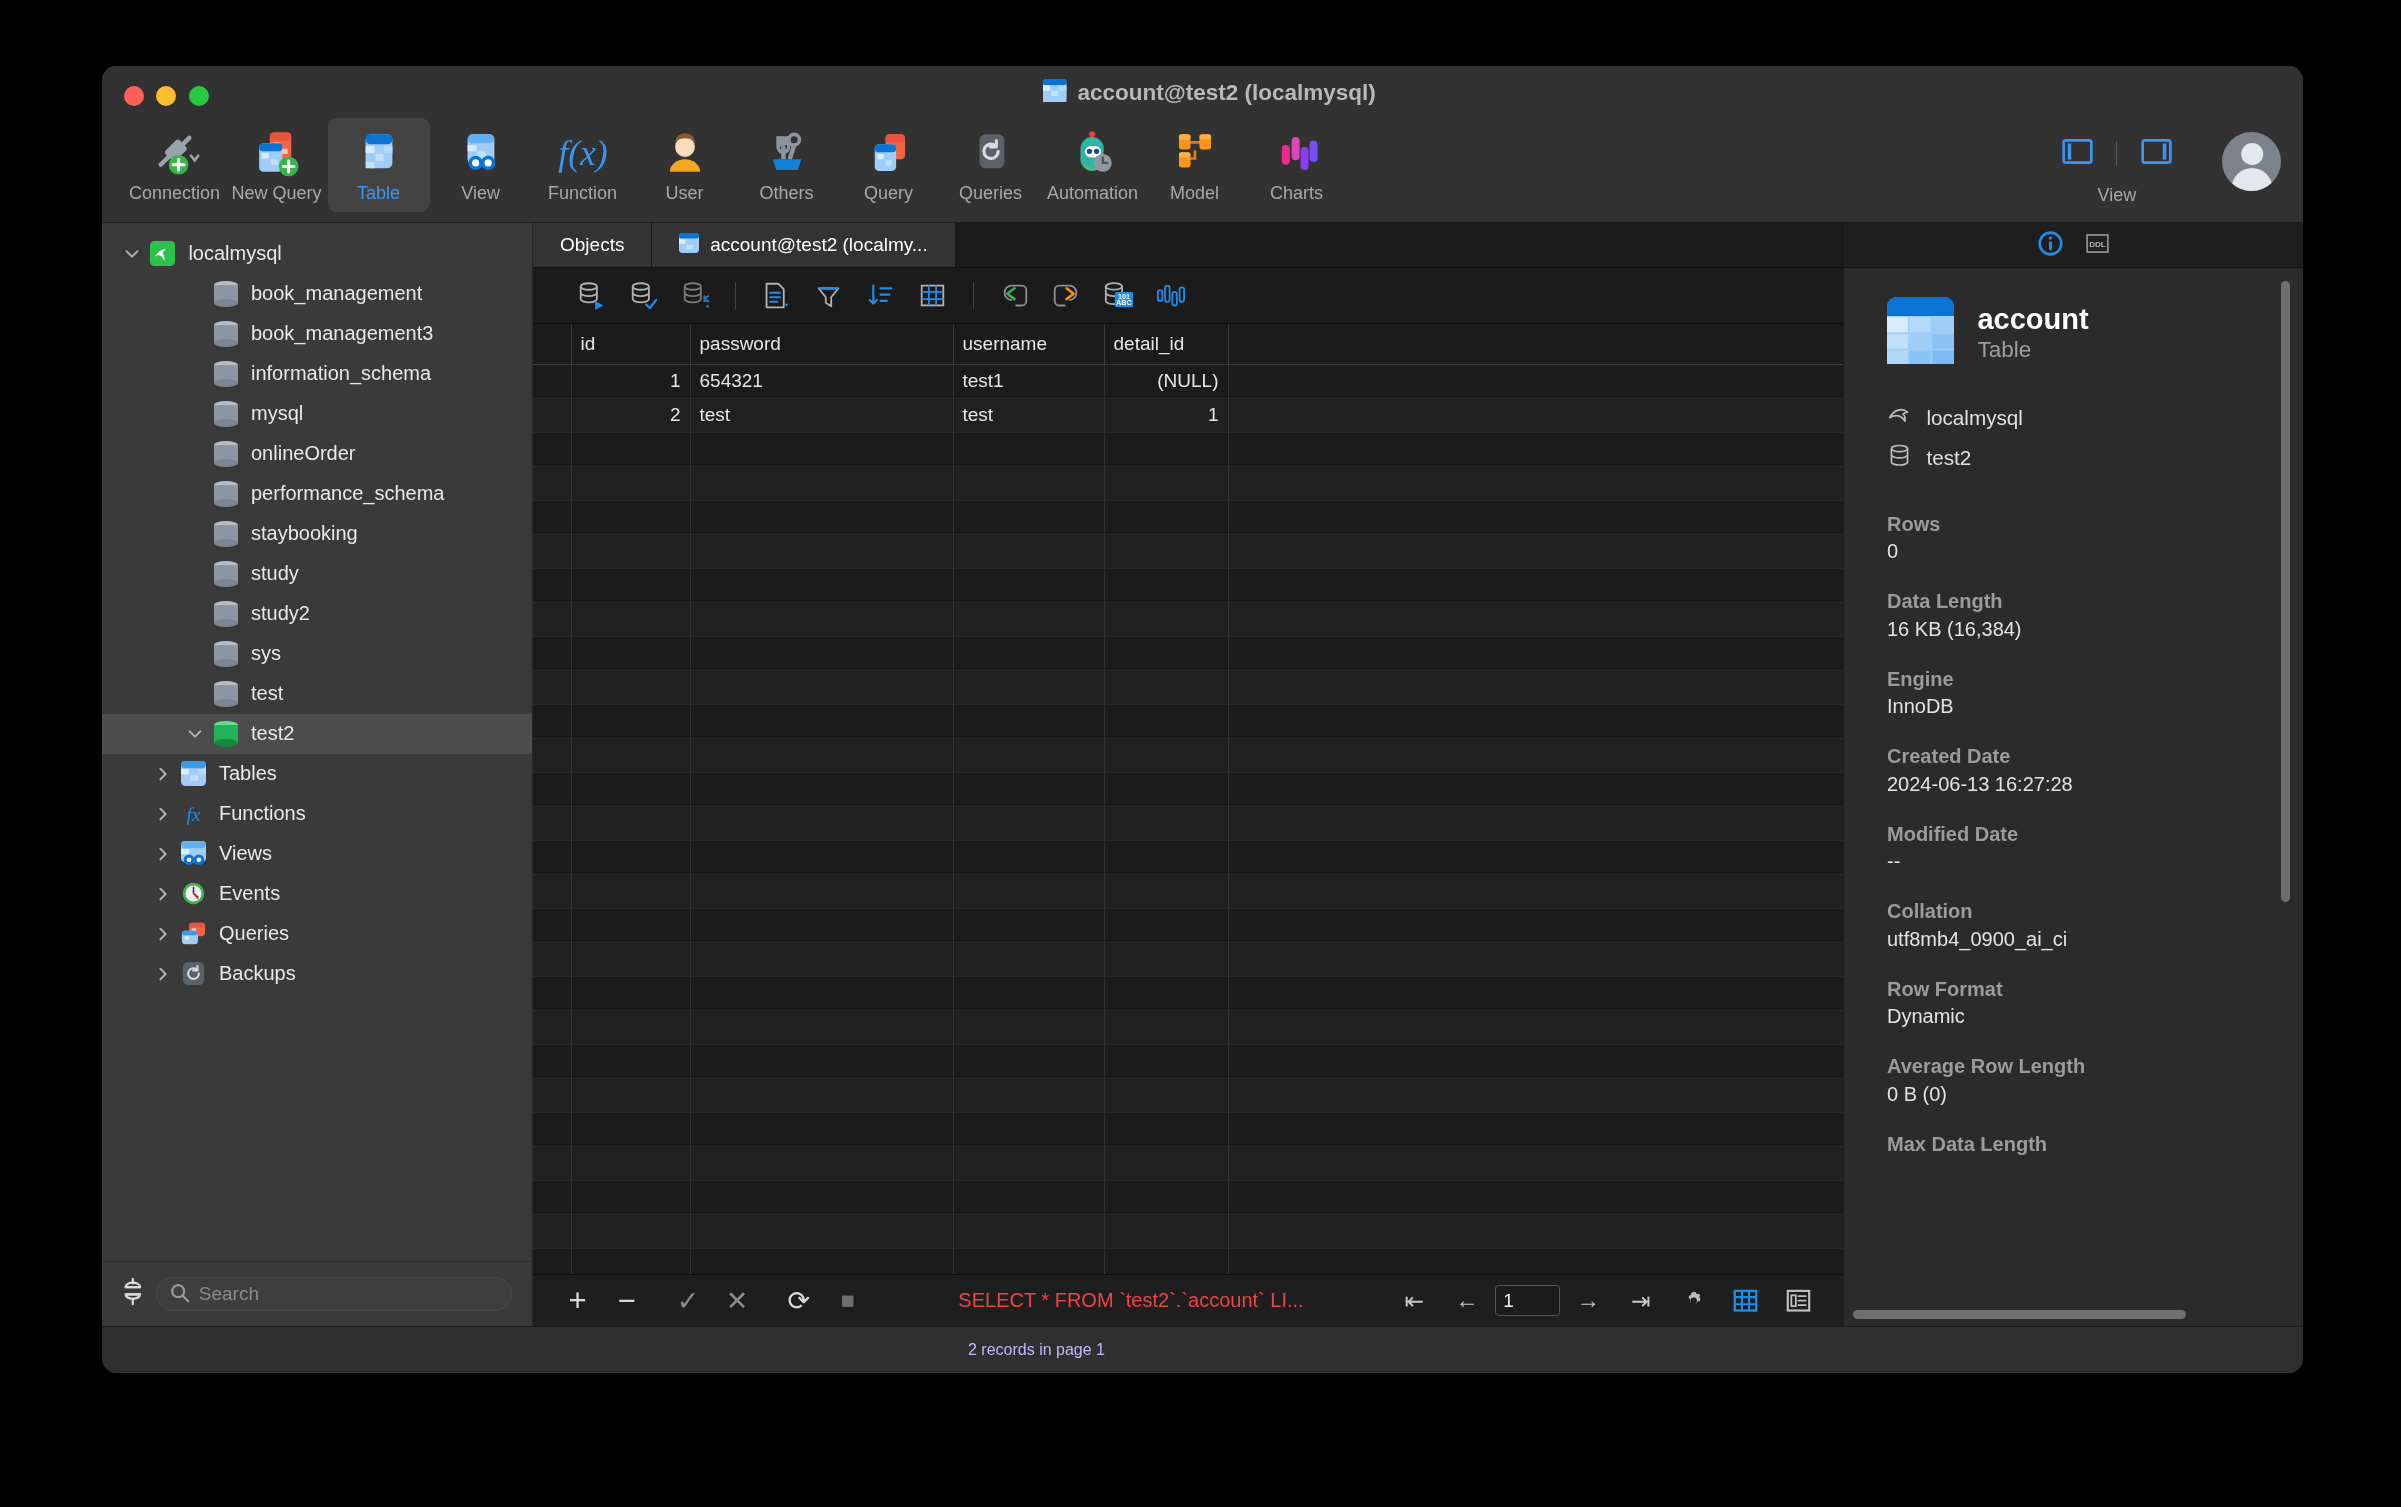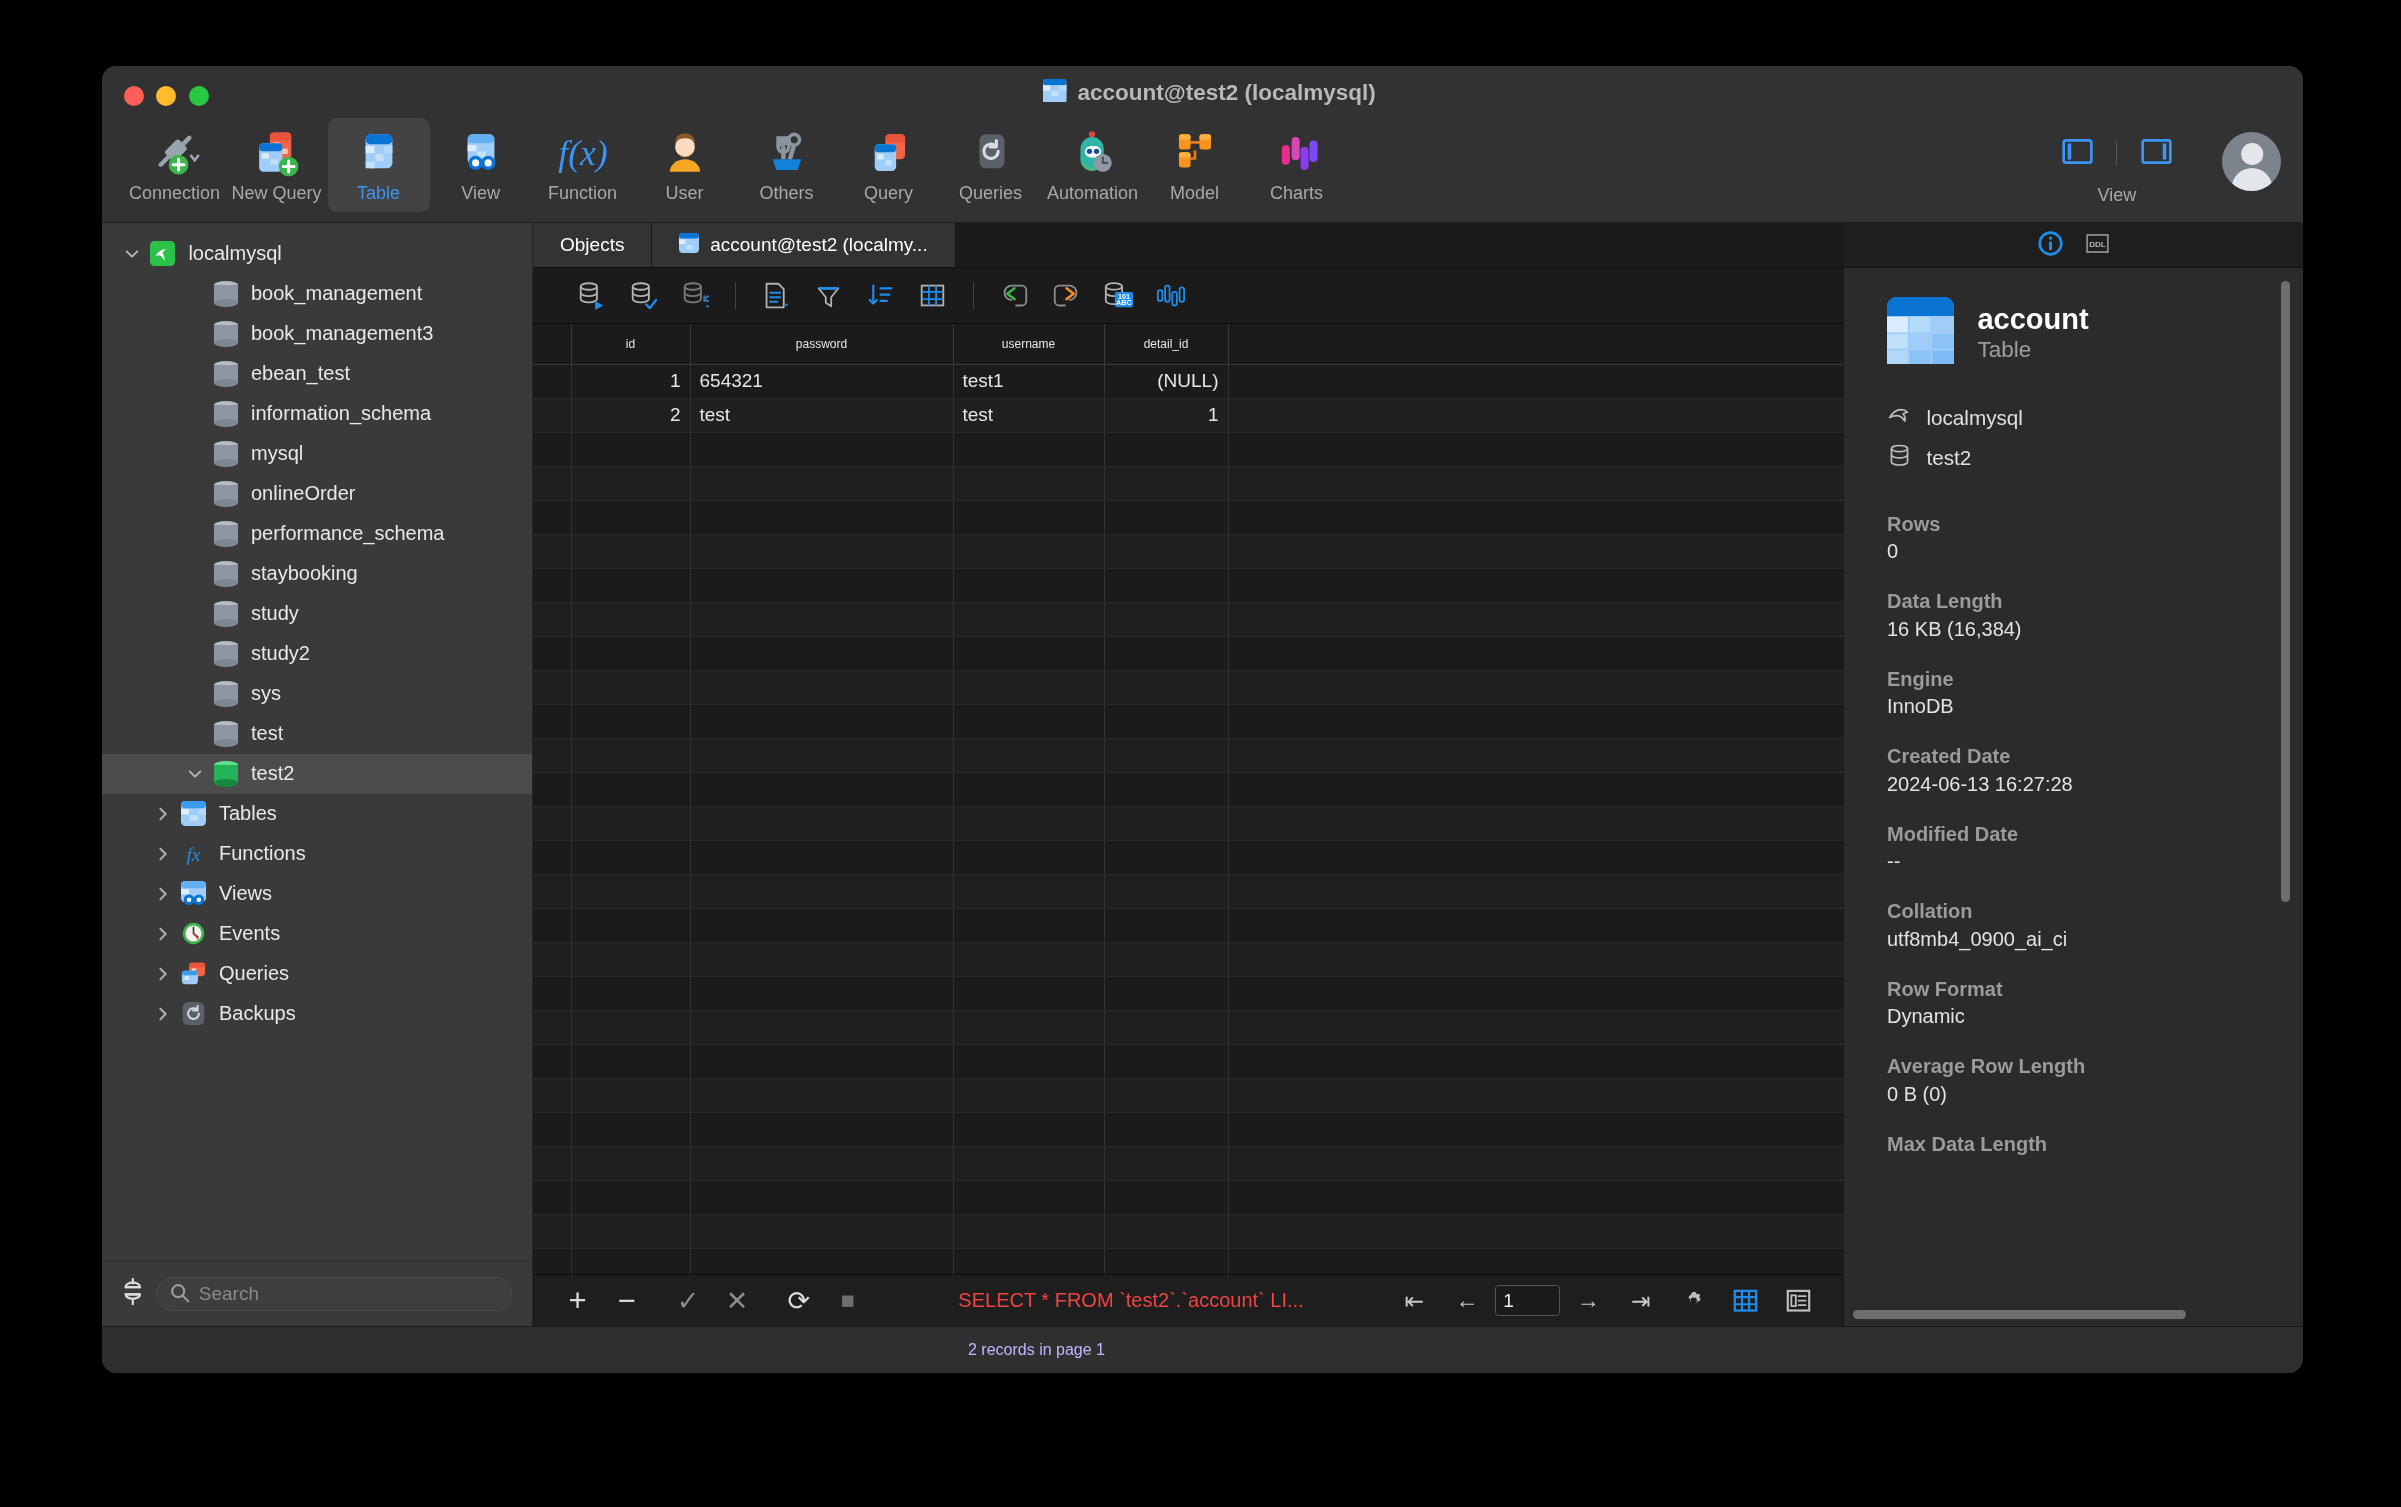--- a/index.html
+++ b/index.html
@@ -152,21 +152,21 @@
     display:flex; align-items:center; gap: 0px; padding-left: 32px;
     border-bottom: 0.9px solid #0d0d0d;
   }
   .gt { width: 52px; height: 40px; display:flex; align-items:center; justify-content:center; }
   .gtsep { width:0.9px; height:27px; background:#434343; margin: 0 14.4px; }
 
   #gridwrap { flex: 1; position: relative; overflow: hidden; background:#1b1b1b; }
   table.grid { width: 100%; border-collapse: collapse; table-layout: fixed; }
   table.grid th {
     height: 40px; background:#1b1b1b; color:#e6e6e6;
-    font-size: 12px; font-weight: normal; text-align: center;
+    font-size: 19px; font-weight: normal; text-align: left;
     padding: 0 9px; border-right: 0.9px solid #3c3c3c;
     border-bottom: 0.9px solid #3c3c3c;
   }
   table.grid td {
     height: 34px; font-size: 19px; color:#e6e6e6;
     padding: 0 9px; border-right: 0.9px solid #333333;
     border-bottom: 0.9px solid #2a2a2a;
   }
   tr.r-odd td { background:#202020; }
   tr.r-even td { background:#1b1b1b; }
@@ -487,31 +487,20 @@
           <div class="node ind-1">
             <span class="twisty"></span>
             <span class="nicon">
               <span class="cyl">
                 <span class="top"></span>
                 <span class="mid"></span>
                 <span class="bot"></span>
               </span>
             </span>
             <span>book_management3</span>
-          </div>
-          <div class="node ind-1">
-            <span class="twisty"></span>
-            <span class="nicon">
-              <span class="cyl">
-                <span class="top"></span>
-                <span class="mid"></span>
-                <span class="bot"></span>
-              </span>
-            </span>
-            <span>ebean_test</span>
           </div>
           <div class="node ind-1">
             <span class="twisty"></span>
             <span class="nicon">
               <span class="cyl">
                 <span class="top"></span>
                 <span class="mid"></span>
                 <span class="bot"></span>
               </span>
             </span>

